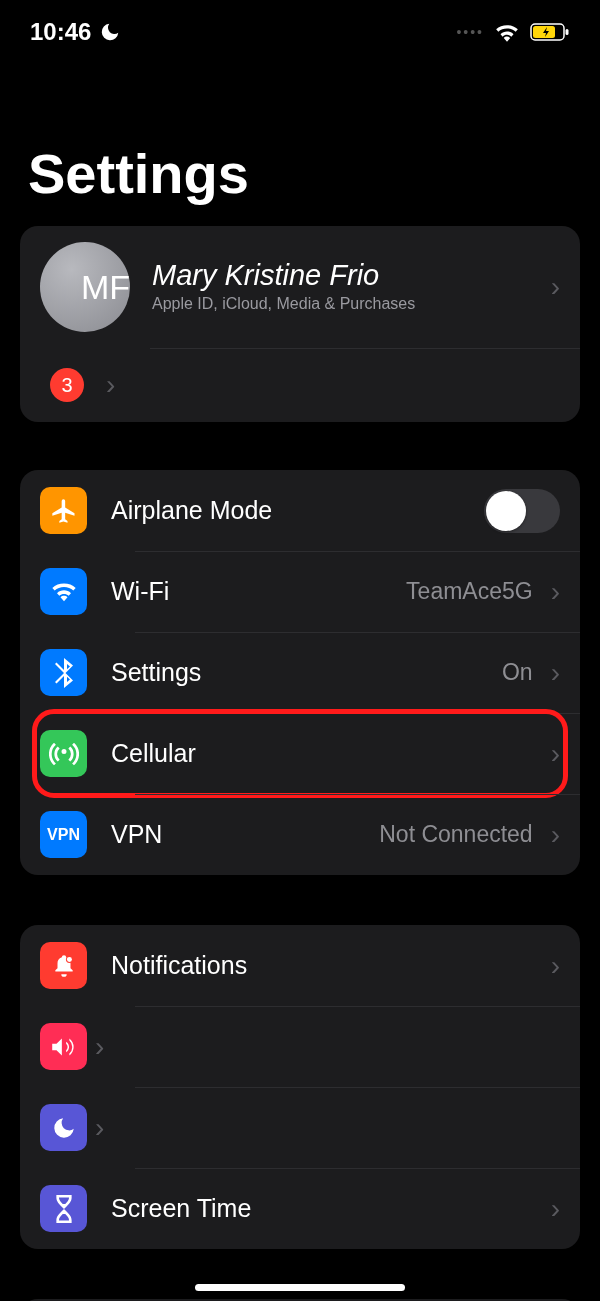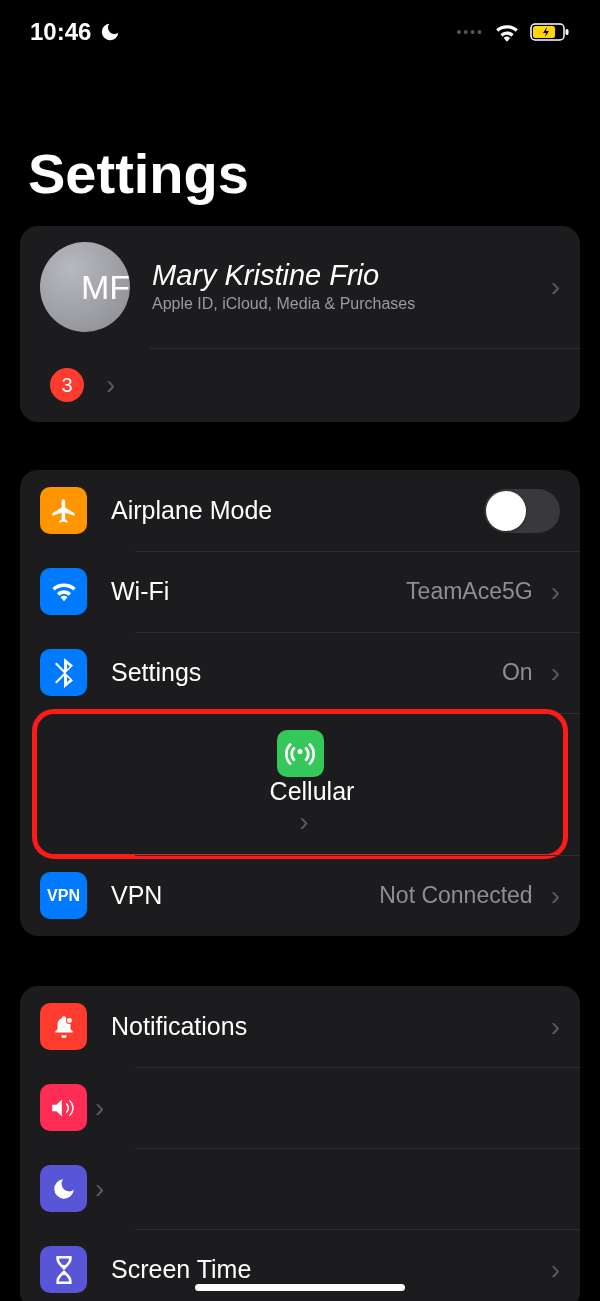--- a/index.html
+++ b/index.html
@@ -106,21 +106,21 @@
   <div class="row">
     <div class="icon-box" style="background:#007aff">
       <svg width="24" height="30" viewBox="0 0 14 20">
           <path fill="#fff" d="M7 0v8L2 3 1 4l6 6-6 6 1 1 5-5v8l6-5-5-5 5-5-6-5zm2 4l2 1.7L9 7.5V4zm0 12v-3.5l2 1.8L9 16z"></path>
         </svg>
     </div>
     <span class="label">Settings</span>
     <span class="value">On</span>
     <span class="chevron">›</span>
   </div>
-  <div class="row" style="position:relative;flex-direction:column;">
+  <div class="row" style="position:relative;">
     <div class="icon-box" style="background:#34c759">
       <svg width="30" height="30" viewBox="0 0 24 24">
           <path fill="#fff" d="M12 8a2 2 0 100 4 2 2 0 000-4zm0 3v9h0zM7 6a8 8 0 000 12l1.5-1.5a6 6 0 010-9L7 6zm10 0l-1.5 1.5a6 6 0 010 9L17 18a8 8 0 000-12zM4 3a12 12 0 000 18l1.5-1.5a10 10 0 010-15L4 3zm16 0l-1.5 1.5a10 10 0 010 15L20 21a12 12 0 000-18z"></path>
         </svg>
     </div>
     <span class="label">Cellular</span>
     <span class="chevron">›</span>
     <div class="highlight"></div>
   </div>
   <div class="row">

